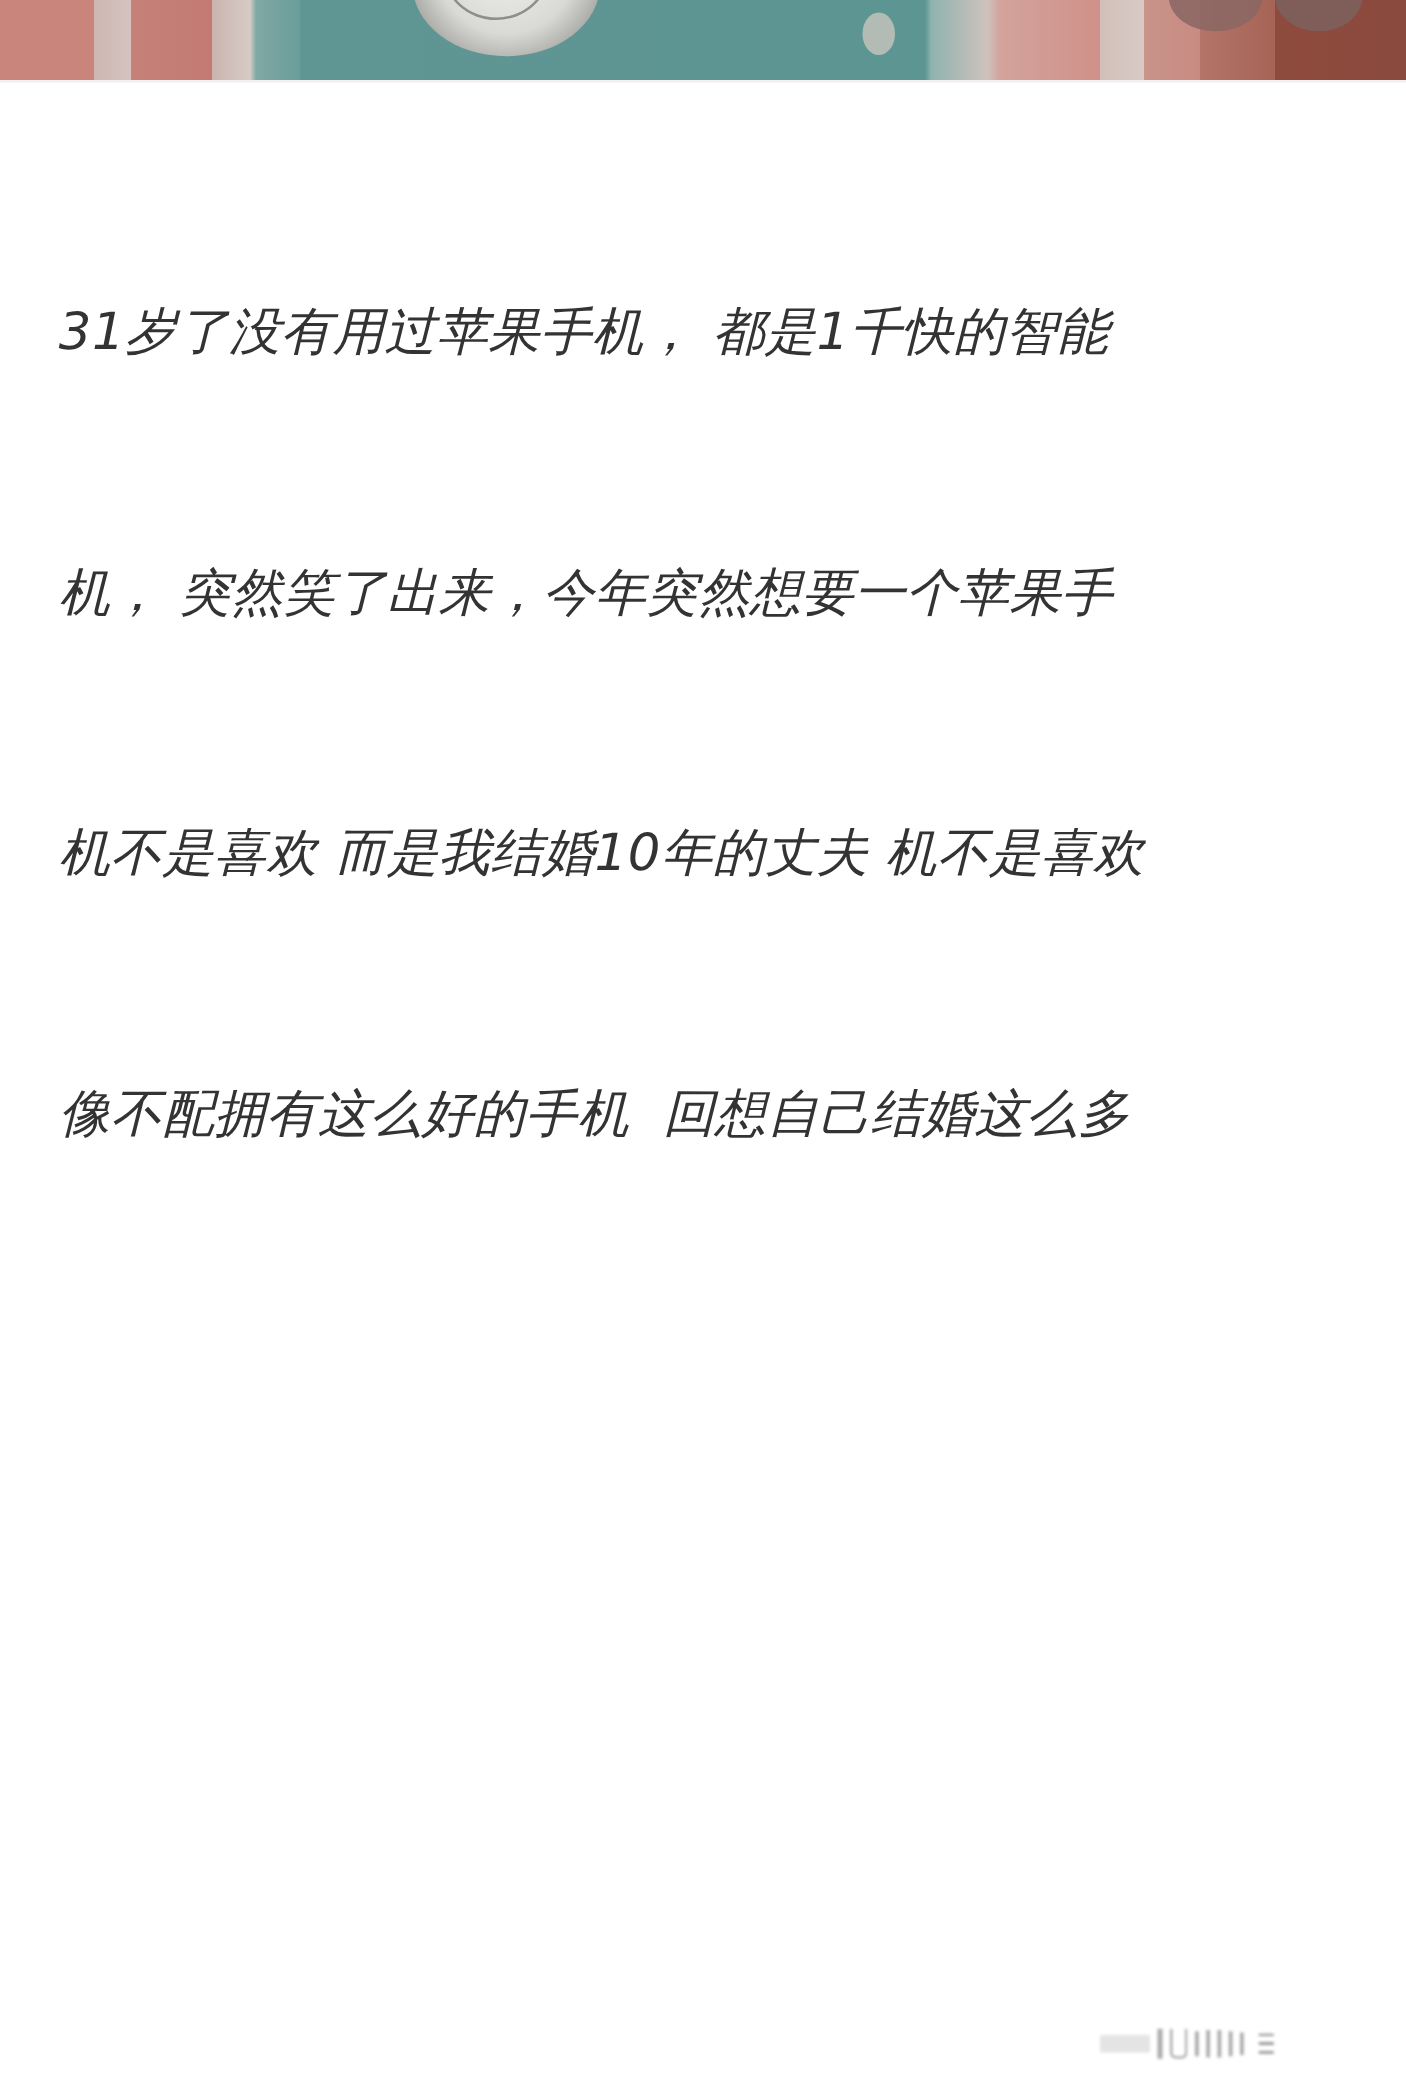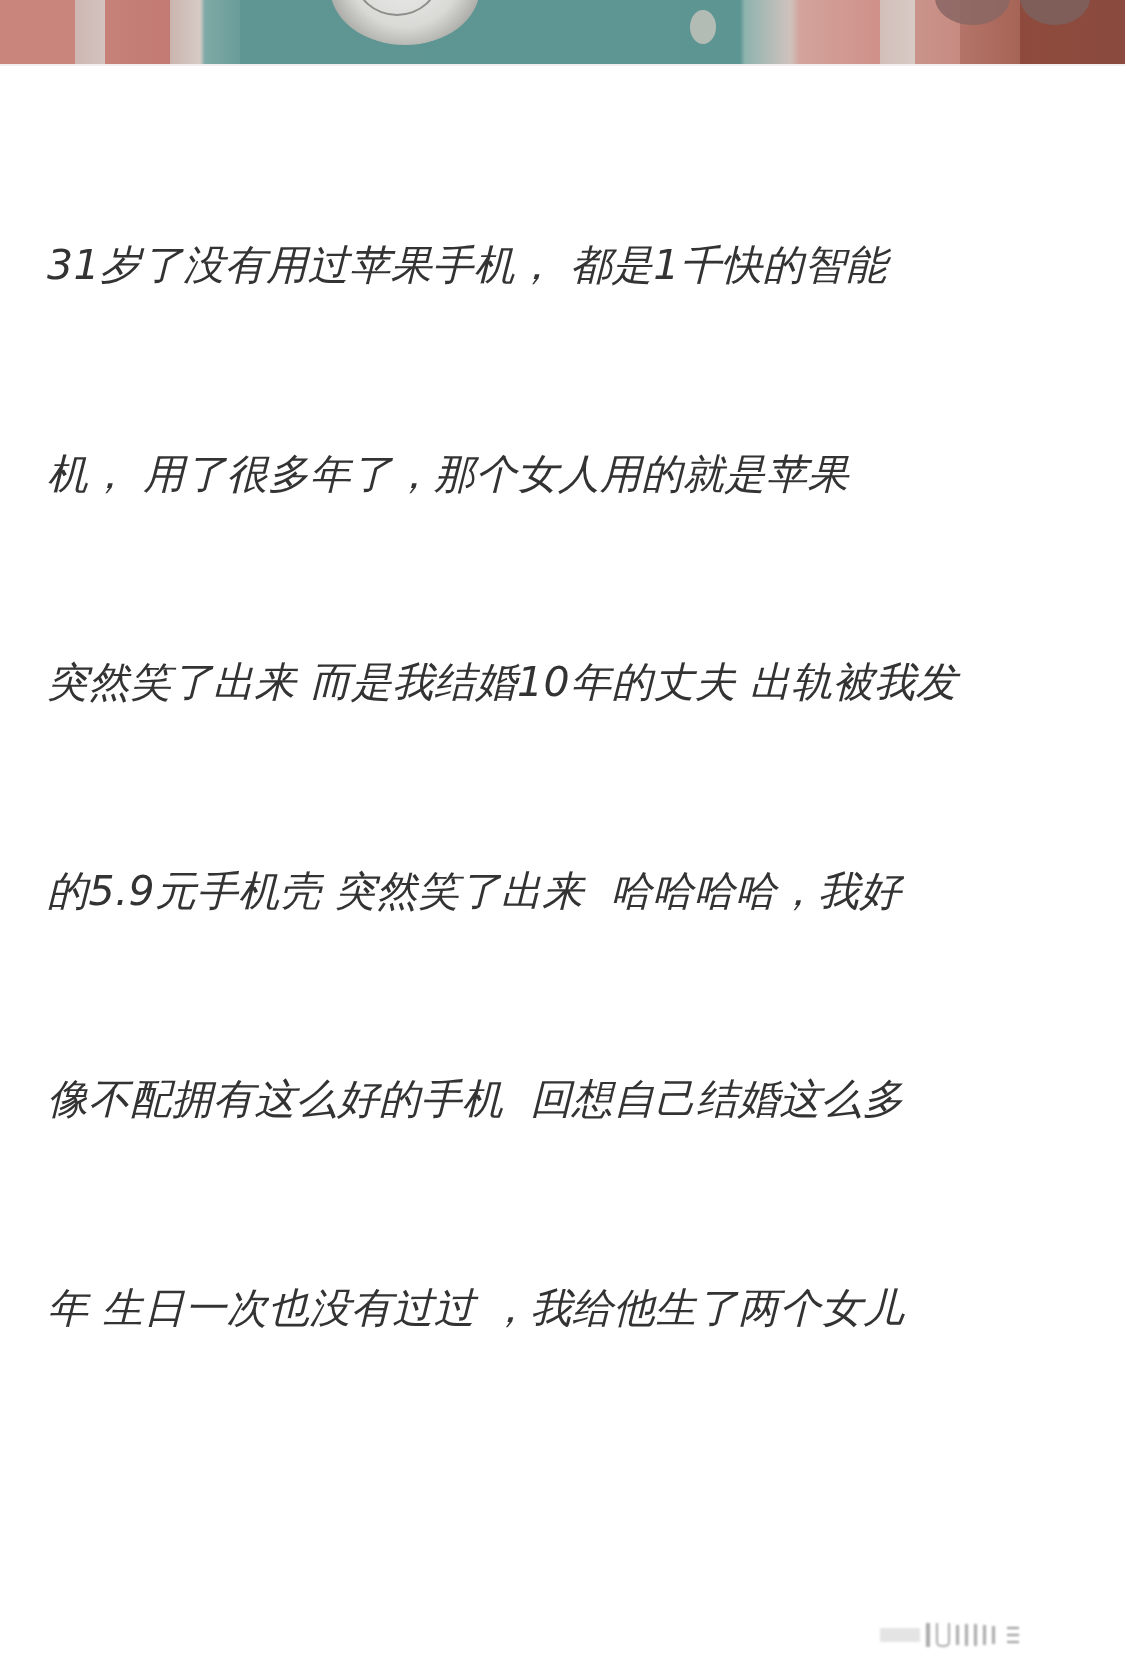--- a/index.html
+++ b/index.html
@@ -120,25 +120,23 @@
   <div class="blob blob-dish"></div>
   <div class="blob blob-dish-rim"></div>
   <div class="blob blob-dot1"></div>
   <div class="blob blob-dot2"></div>
   <div class="blob blob-spot"></div>
 </div>
 <div class="photo-edge"></div>
 
 <div class="post-body">
   <span class="post-line">31岁了没有用过苹果手机， 都是1千快的智能</span>
-  <span class="post-line">机， 用了很多年了，那个女人用的就是苹果</span>
-  <span class="post-line">突然笑了出来 而是我结婚10年的丈夫 出轨被我发</span>
-  <span class="post-line">的5.9元手机壳 突然笑了出来  哈哈哈哈，我好</span>
+  <span class="post-line">机， 突然笑了出来，今年突然想要一个苹果手</span>
+  <span class="post-line">机不是喜欢 而是我结婚10年的丈夫 机不是喜欢</span>
   <span class="post-line">像不配拥有这么好的手机  回想自己结婚这么多</span>
-  <span class="post-line">年 生日一次也没有过过 ，我给他生了两个女儿</span>
   
   
   
   
   
   
   
   
   
   

